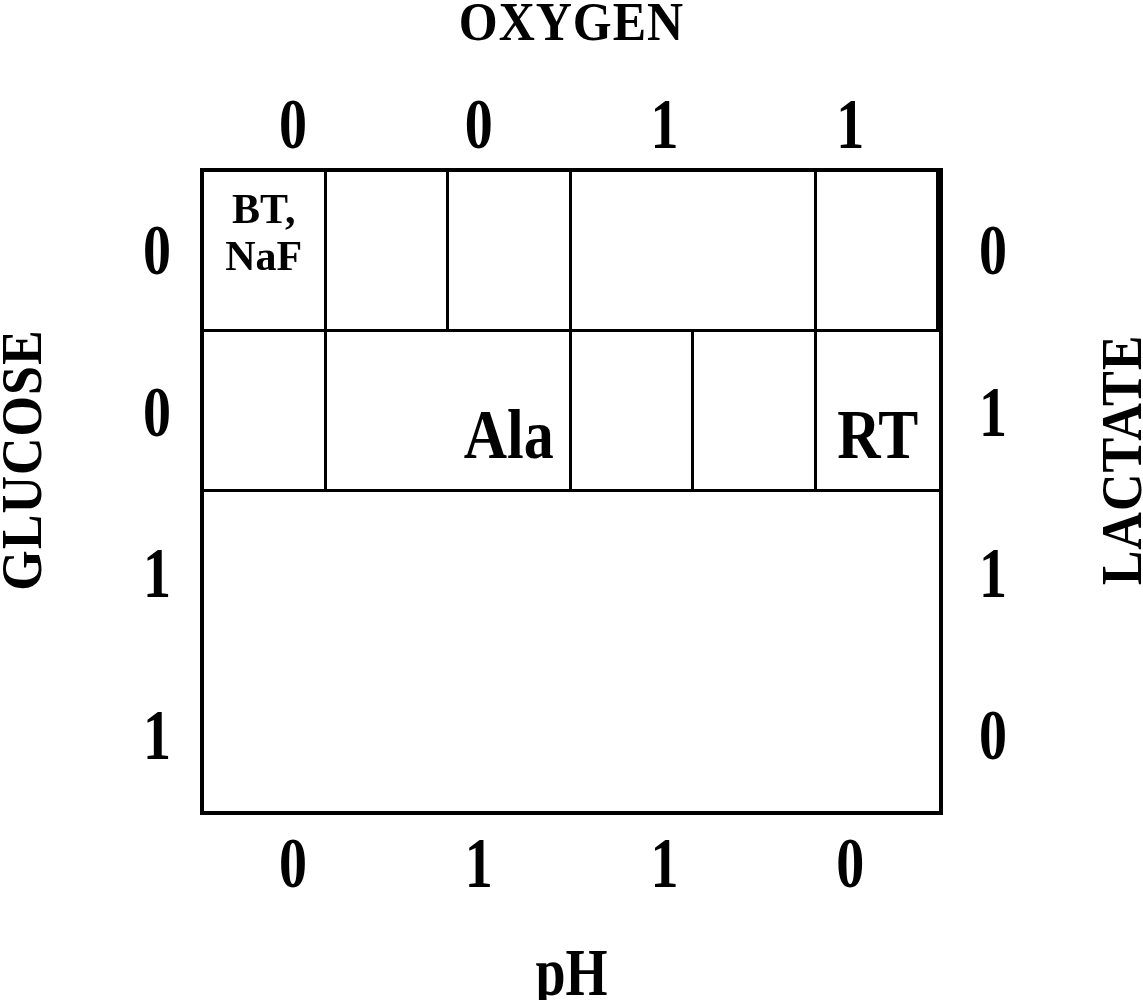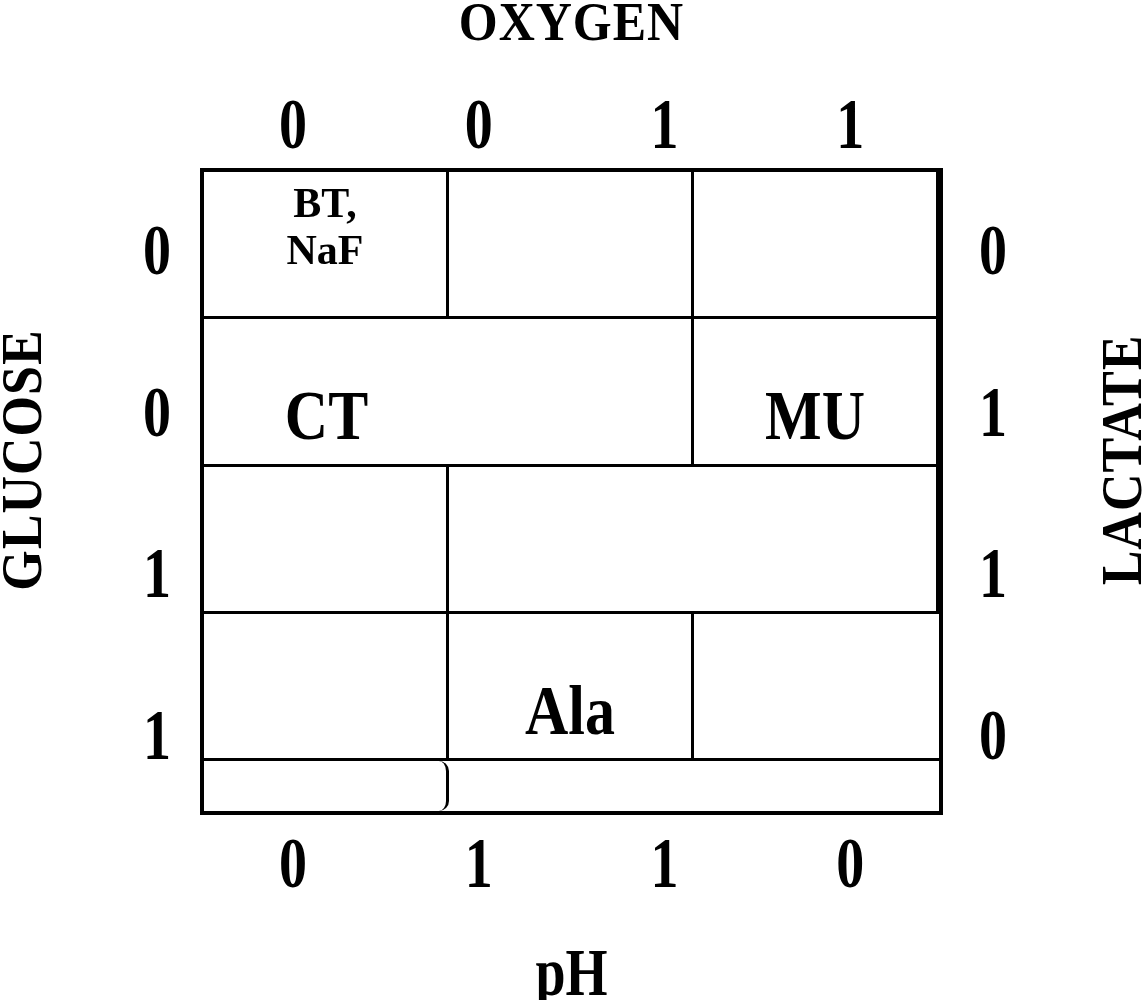--- a/index.html
+++ b/index.html
@@ -79,21 +79,21 @@
     transform: translate(-50%, -50%) rotate(-90deg) scaleY(1.1);
   }
 
   
   #kmap-grid {
     left: 200px; top: 168px;
     width: 743px; height: 647px;
     box-sizing: border-box;
     border: 4px solid #000;
     display: grid;
-    grid-template-columns: repeat(3, 1fr);
+    grid-template-columns: repeat(6, 1fr);
     grid-template-rows: repeat(4, 1fr);
     background: #ffffff;
   }
   #kmap-grid > .cell {
     border-right: 3px solid #000;
     border-bottom: 3px solid #000;
     display: flex;
     align-items: center;
     justify-content: center;
     padding-top: 50px;           
@@ -191,29 +191,23 @@
   <div class="cell up">
       <span class="cell-text small">BT,
 NaF</span>
     </div>
   <div class="cell">
       <span class="cell-text"></span>
     </div>
   <div class="cell">
       <span class="cell-text"></span>
     </div>
-  <div class="cell">
-      <span class="cell-text">CT</span>
-    </div>
-
-  <div class="cell">
-      <span class="cell-text"></span>
-    </div>
-  <div class="cell">
-      <span class="cell-text">MU</span>
+
+  <div class="cell">
+      <span class="cell-text"></span>
     </div>
   <div class="cell">
       <span class="cell-text"></span>
     </div>
 
   <div class="cell">
       <span class="cell-text"></span>
     </div>
   <div class="cell">
       <span class="cell-text"></span>
@@ -223,20 +217,23 @@
     </div>
 
   <div class="cell">
       <span class="cell-text">Ala</span>
     </div>
   <div class="cell">
       <span class="cell-text"></span>
     </div>
   <div class="cell">
       <span class="cell-text"></span>
+    </div>
+  <div class="cell">
+      <span class="cell-text">RT</span>
     </div>
 </div>
 
 <div id="bottom-values" class="abs">
   <div>
       <span class="digit">0</span>
     </div>
   <div>
       <span class="digit">1</span>
     </div>

